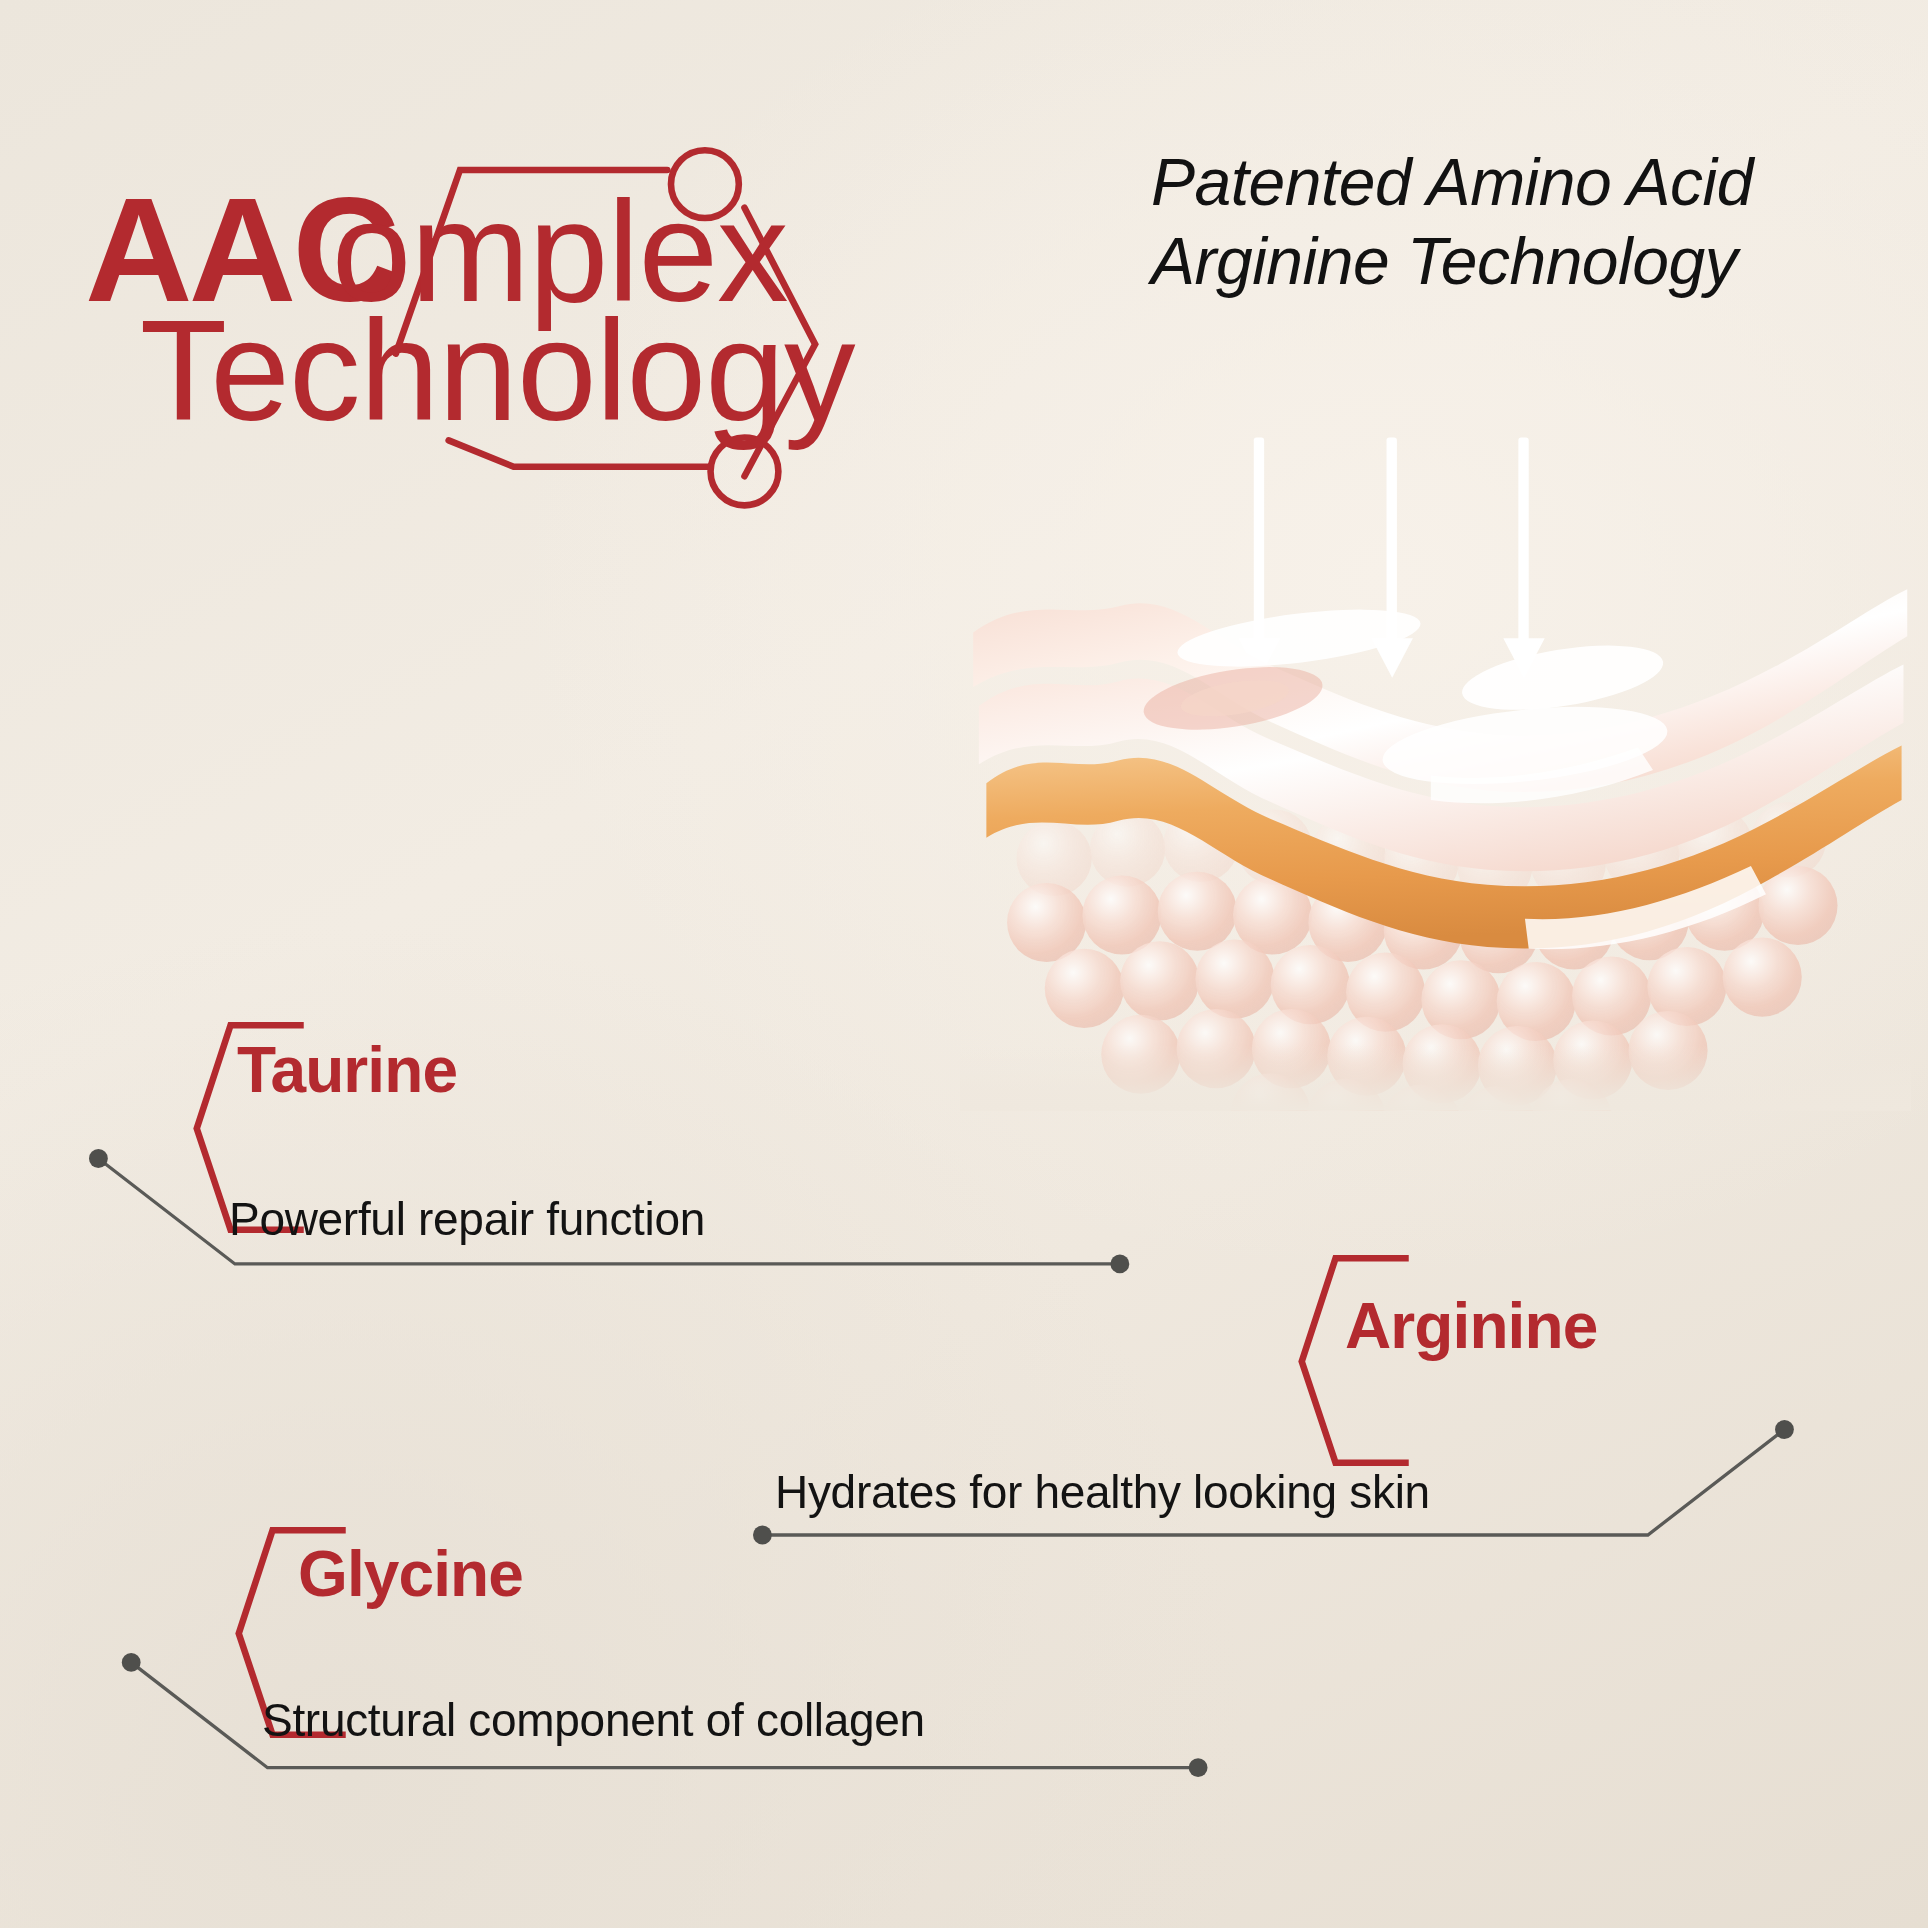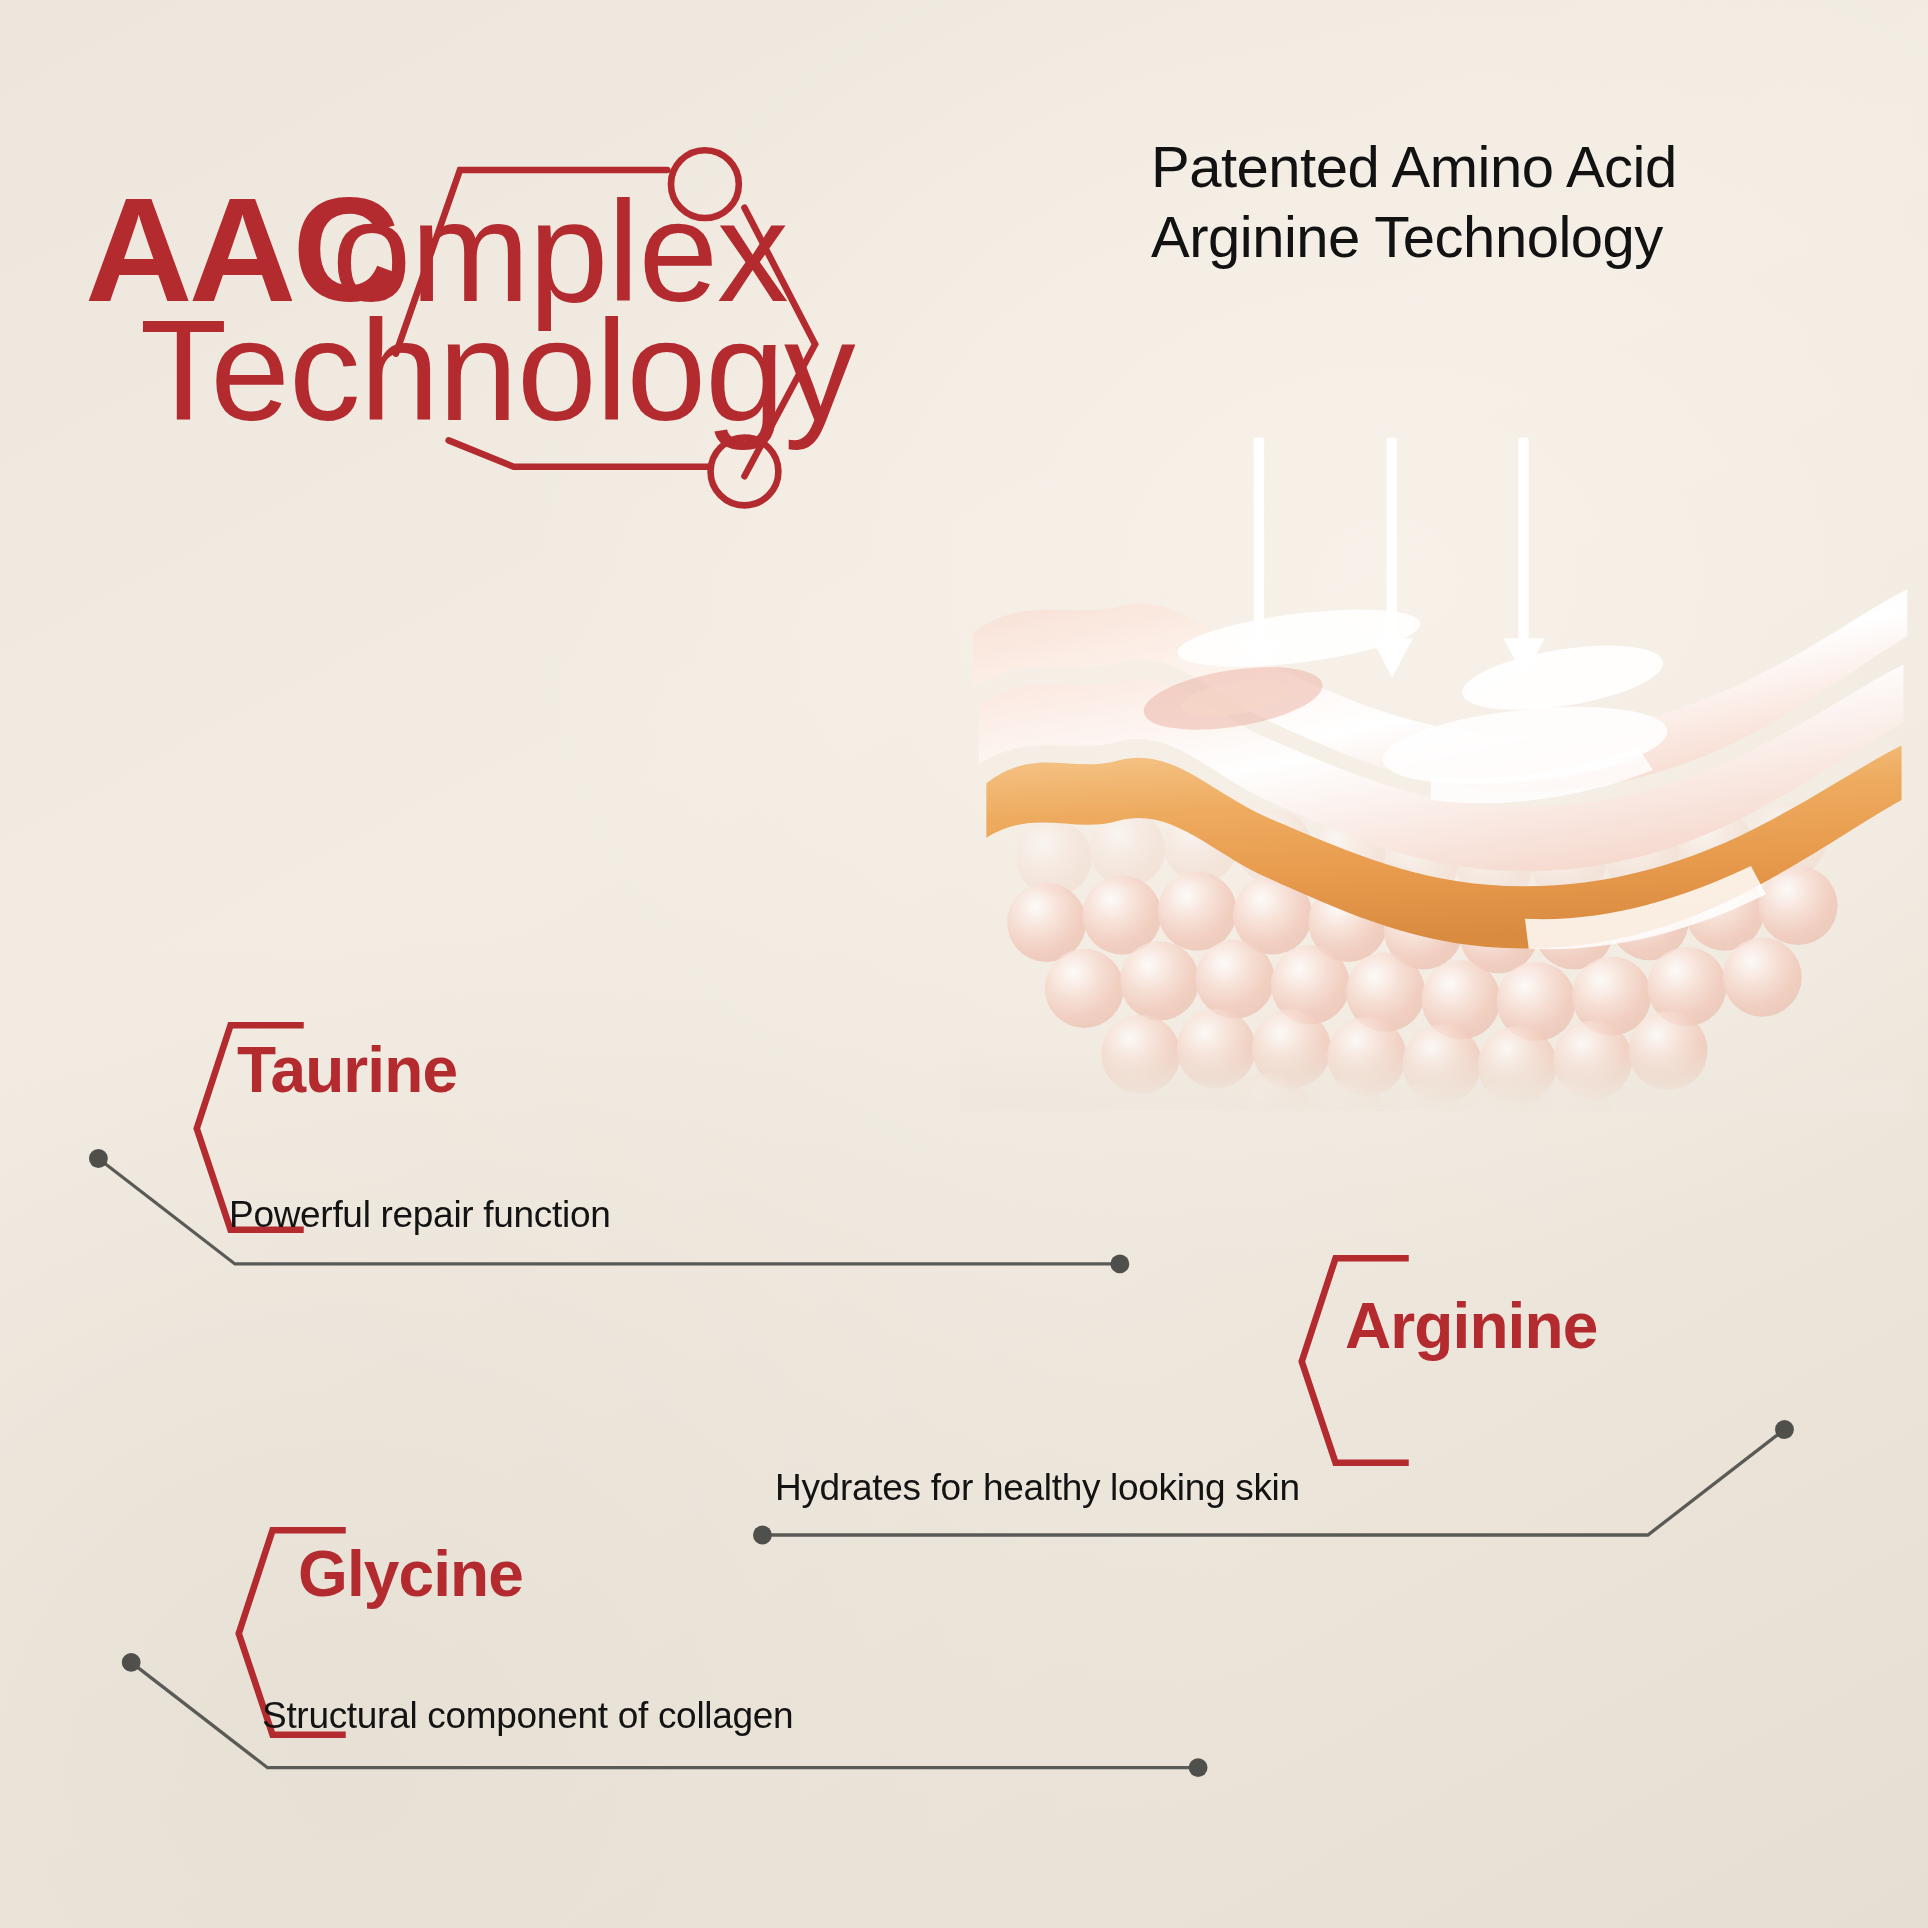--- a/index.html
+++ b/index.html
@@ -26,43 +26,43 @@
   }
   .logo-thin{
     font-family:"Liberation Sans",sans-serif;
     font-weight:300;font-size:152px;fill:#b32a2f;letter-spacing:-1px;
   }
   .hexline{fill:none;stroke:#b32a2f;stroke-width:7;stroke-linecap:round;stroke-linejoin:miter;}
   .hexcirc{fill:none;stroke:#b32a2f;stroke-width:7;}
 
   
   #headline{
-    left:1151px;top:132px;width:716px;
-    font-size:58px;line-height:1.2;color:#121212;
-    font-weight:400;letter-spacing:-0.5px;
+    left:1151px;top:143px;width:716px;
+    font-size:66px;line-height:1.2;color:#121212;
+    font-weight:400;letter-spacing:-0.5px;font-style:italic;
   }
   #headline div{white-space:nowrap;}
 
   
   #skin{left:960px;top:395px;width:951px;height:716px;}
   #skin svg{display:block;width:951px;height:716px;}
 
   
   .callout{position:absolute;}
   .hex-badge{position:absolute;}
   .hex-badge svg{display:block;overflow:visible;}
   .aa-name{
     position:absolute;
     font-weight:bold;color:#b32a2f;
     font-size:64px;letter-spacing:-0.9px;white-space:nowrap;
     line-height:1;
   }
   .aa-desc{
     position:absolute;
-    font-size:37px;color:#131313;font-weight:400;
+    font-size:46px;color:#131313;font-weight:400;
     white-space:nowrap;letter-spacing:-0.3px;line-height:1;
   }
   .leader{position:absolute;}
   .leader svg{display:block;overflow:visible;}
   .lead-line{fill:none;stroke:#5a5a57;stroke-width:3.5;stroke-linejoin:miter;stroke-linecap:butt;}
   .lead-dot{fill:#4f4f4c;}
 </style>
 </head>
 <body>
 

